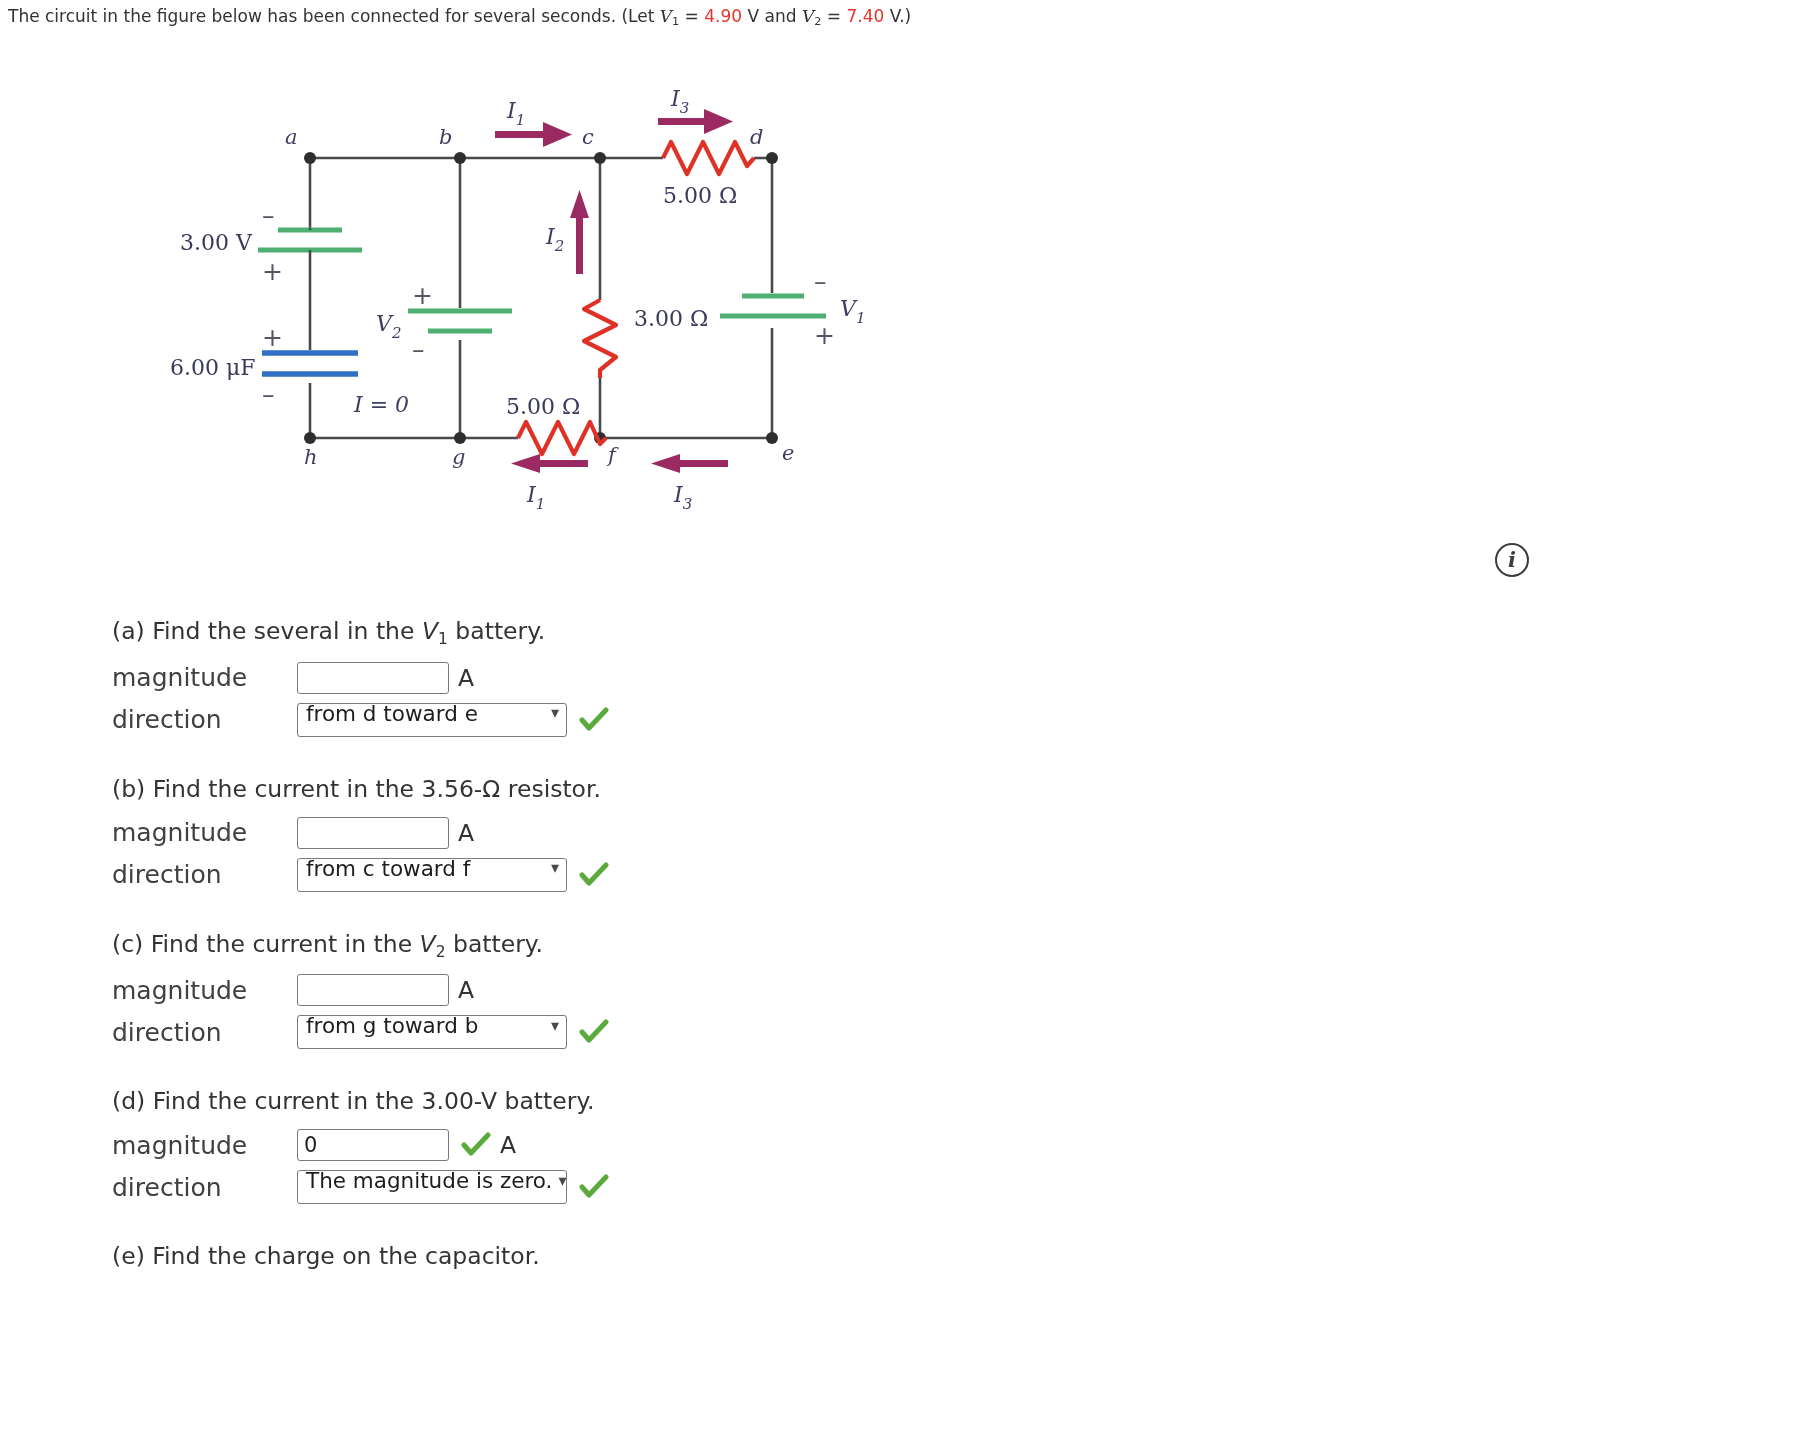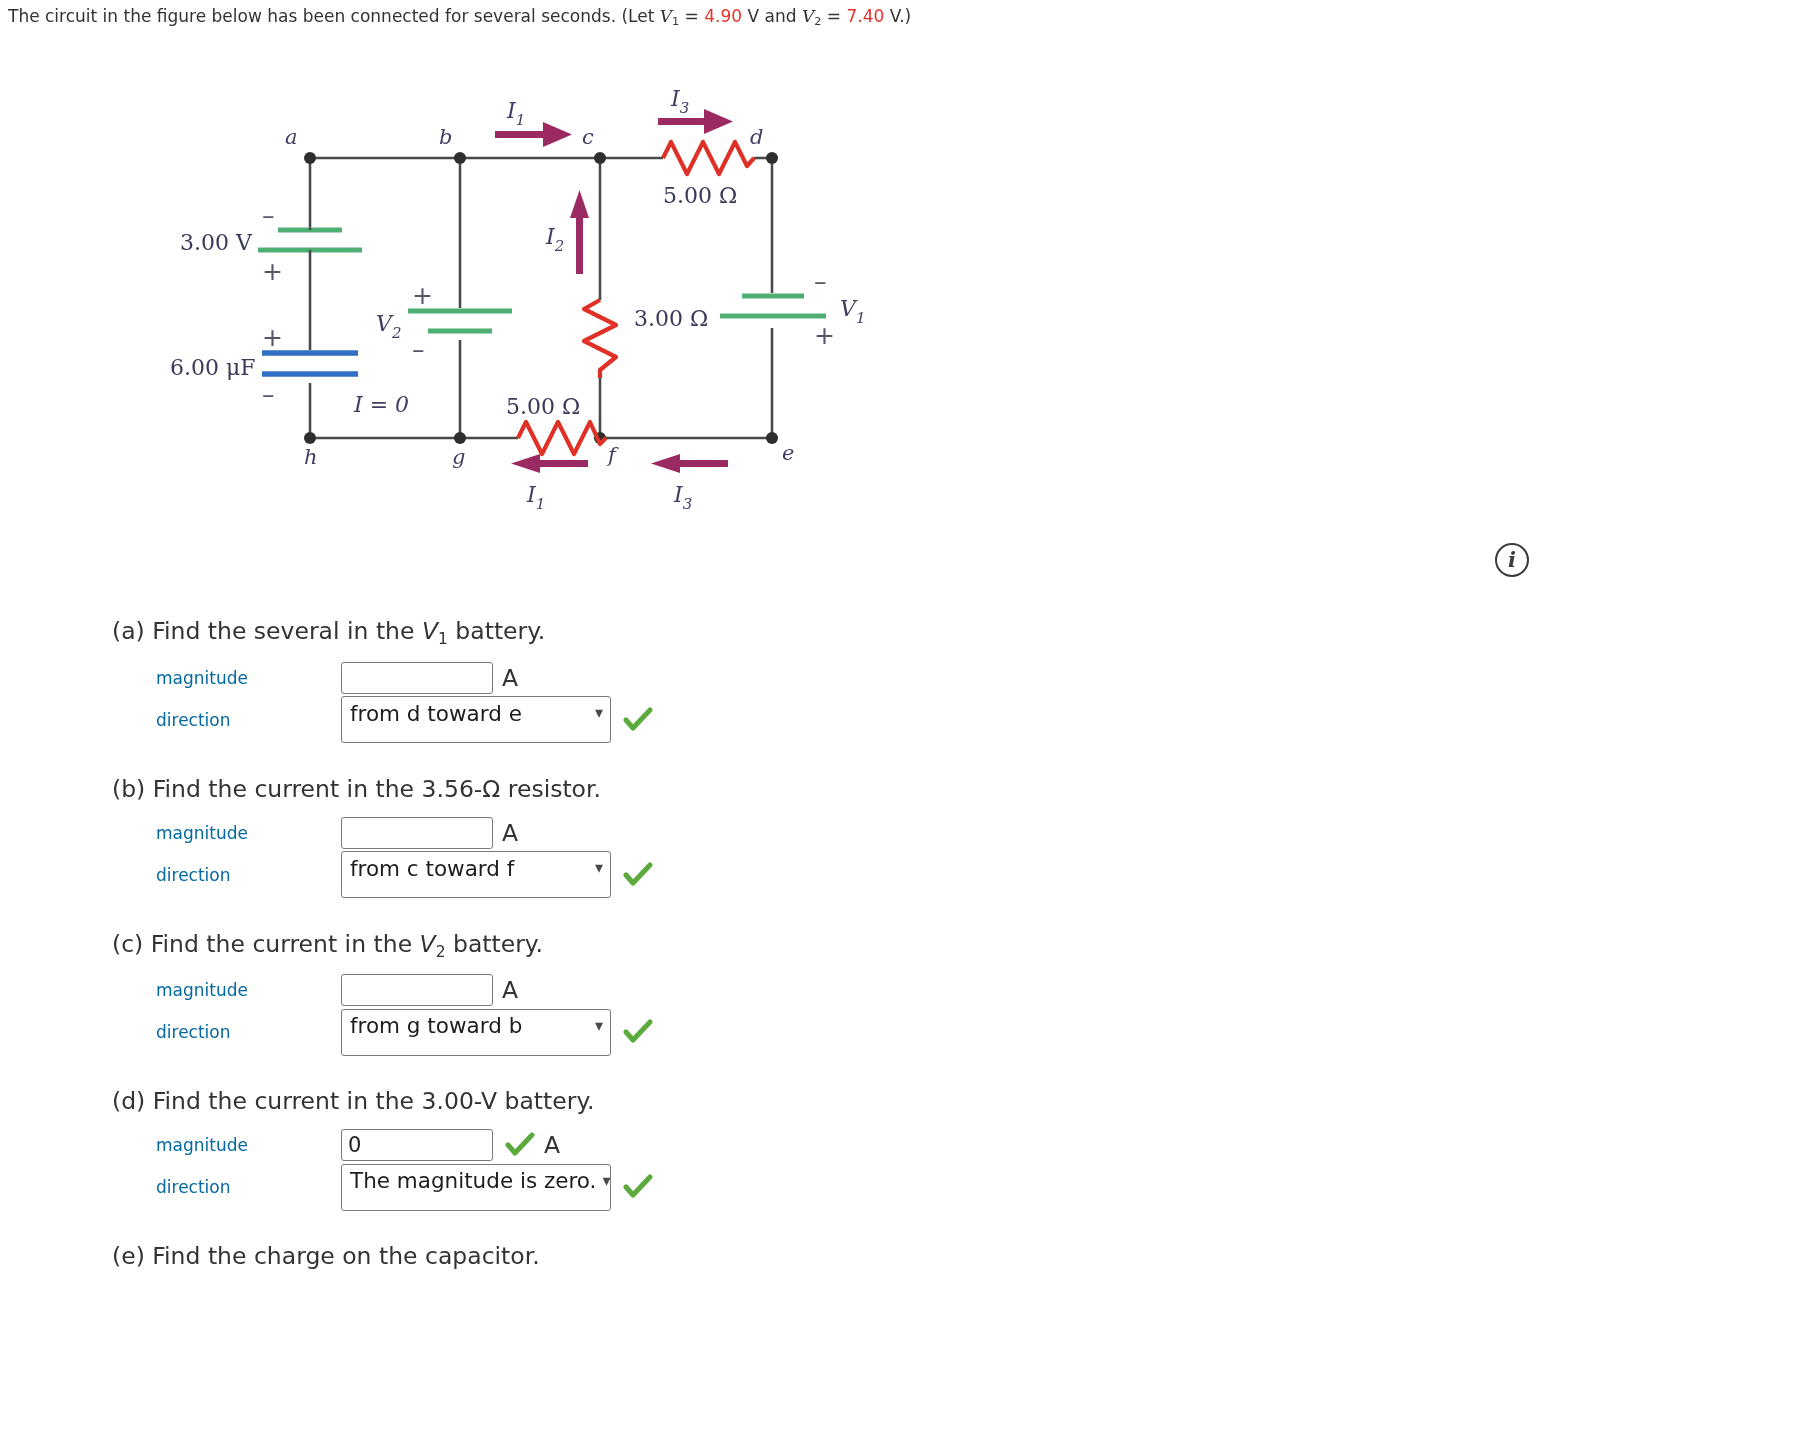--- a/index.html
+++ b/index.html
@@ -82,43 +82,42 @@
     vertical-align: -0.30em;
     font-style: normal;
   }
   .field-row {
     display: flex;
     align-items: center;
     height: 38px;
     margin-bottom: 4px;
   }
   .field-label {
-    font-size: 17px;
-    color: #0369a1;
+    font-size: 25px;
+    color: #404040;
     width: 185px;
     flex: 0 0 185px;
-    margin-left: 44px;
   }
   .txtbox {
     width: 152px;
     height: 32px;
     box-sizing: border-box;
     border: 1px solid #7a7a7a;
     border-radius: 3px;
     background: #ffffff;
     font-family: "DejaVu Sans", "Liberation Sans", sans-serif;
     font-size: 21px;
     color: #222222;
     padding: 0 6px;
     line-height: 30px;
     outline: none;
   }
   .selbox {
     width: 270px;
-    height: 47px;
+    height: 34px;
     box-sizing: border-box;
     border: 1px solid #7a7a7a;
     border-radius: 3px;
     background: #ffffff;
     display: flex;
     align-items: center;
     justify-content: space-between;
     padding: 0 7px 13px 8px;
     font-size: 21.5px;
     color: #1d1d1d;

